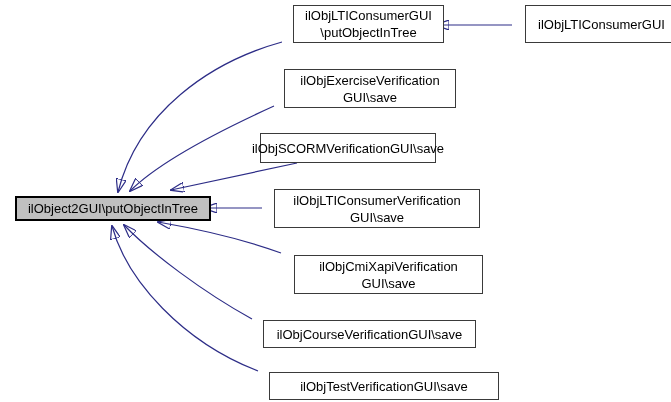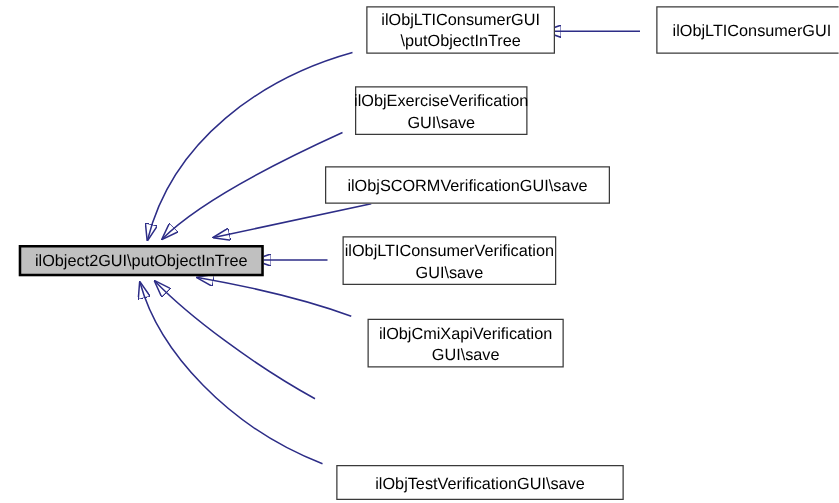--- a/index.html
+++ b/index.html
@@ -67,37 +67,40 @@
 
   <div class="node" style="left:282px; top:5px; width:151px; height:38px;">
     <span>ilObjLTIConsumerGUI</span>
     <span>\putObjectInTree</span>
   </div>
 
   <div class="node" style="left:514px; top:5px; width:153px; height:38px;">
     <span>ilObjLTIConsumerGUI</span>
   </div>
 
-  <div class="node" style="left:273px; top:69px; width:138px; height:39px;">
+  <div class="node" style="left:273px; top:69px; width:172px; height:39px;">
     <span>ilObjExerciseVerification</span>
     <span>GUI\save</span>
   </div>
 
-  <div class="node" style="left:249px; top:133px; width:228px; height:30px;">
+  <div class="node" style="left:249px; top:133px; width:176px; height:30px;">
     <span>ilObjSCORMVerificationGUI\save</span>
   </div>
 
-  <div class="node" style="left:263px; top:189px; width:171px; height:39px;">
+  <div class="node" style="left:263px; top:189px; width:206px; height:39px;">
     <span>ilObjLTIConsumerVerification</span>
     <span>GUI\save</span>
   </div>
 
-  <div class="node" style="left:283px; top:255px; width:157px; height:39px;">
+  <div class="node" style="left:283px; top:255px; width:189px; height:39px;">
     <span>ilObjCmiXapiVerification</span>
     <span>GUI\save</span>
   </div>
 
+  <div class="node" style="left:252px; top:320px; width:213px; height:28px;">
+    <span>ilObjCourseVerificationGUI\save</span>
+  </div>
 
   <div class="node" style="left:258px; top:372px; width:230px; height:28px;">
     <span>ilObjTestVerificationGUI\save</span>
   </div>
 
 </div>
 
 </body></html>

